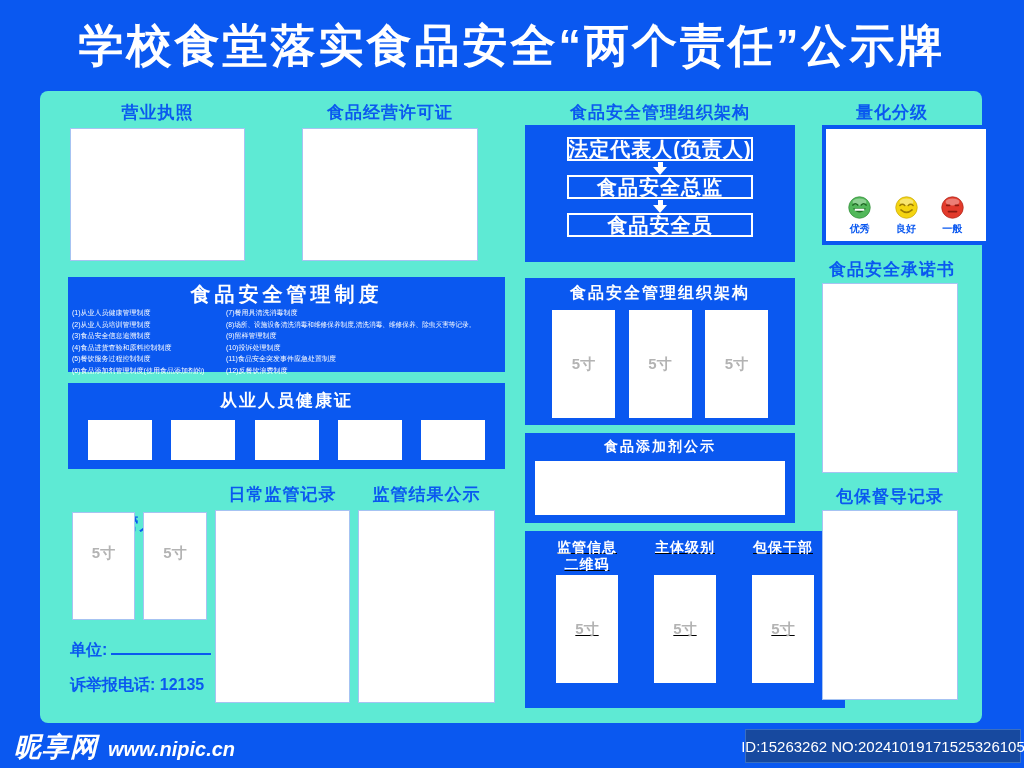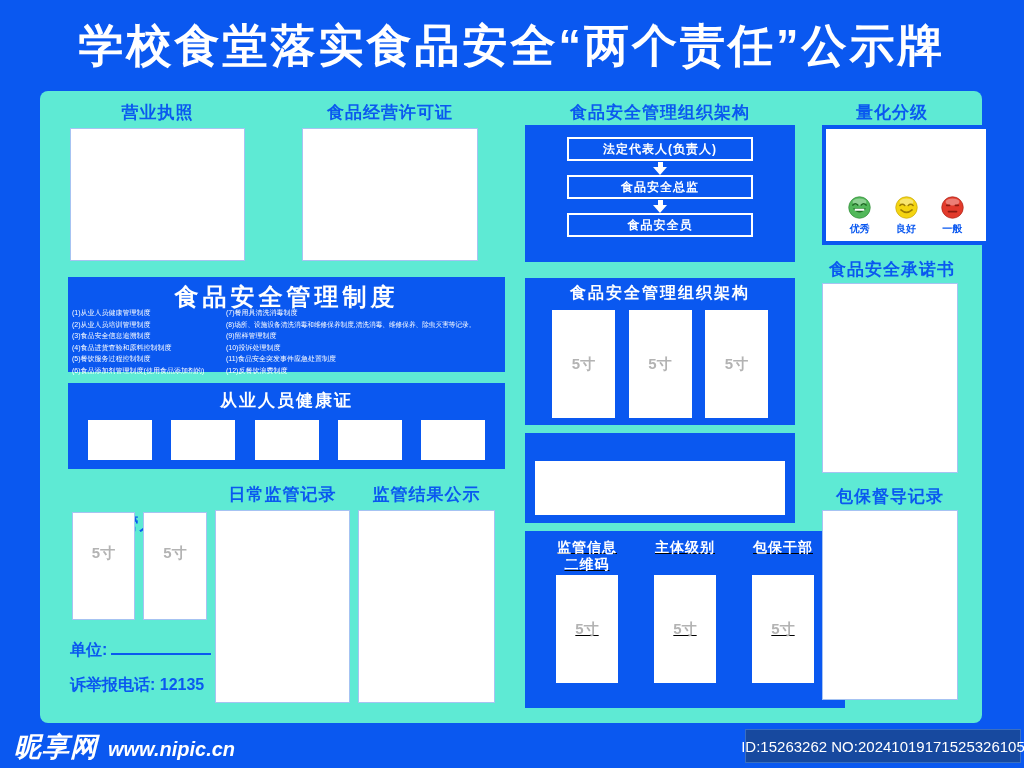--- a/index.html
+++ b/index.html
@@ -32,21 +32,21 @@
   
   .sys-cols{position:absolute;left:2px;right:2px;top:30px;display:flex;}
   .sys-col{display:flex;flex-direction:column;}
   .sys-item{color:#fff;font-size:7px;line-height:11.5px;white-space:nowrap;}
   .sys-item.squeeze{transform:scaleX(.95);transform-origin:left center;}
   
   .flow{display:flex;flex-direction:column;align-items:center;padding-top:12px;}
   .flow-node{
     width:186px;height:24px;border:2px solid #fff;box-sizing:border-box;
     display:flex;align-items:center;justify-content:center;
-    color:#fff;font-weight:800;font-size:12px;letter-spacing:1px;white-space:nowrap;
+    color:#fff;font-weight:800;font-size:20px;letter-spacing:1px;white-space:nowrap;
   }
   .flow-arrow{height:14px;display:flex;flex-direction:column;align-items:center;justify-content:center;}
   .flow-arrow::before{content:"";width:5px;height:5px;background:#fff;}
   .flow-arrow::after{content:"";width:0;height:0;border-left:7px solid transparent;border-right:7px solid transparent;border-top:8px solid #fff;}
   
   .grade-box{
     position:absolute;left:782px;top:34px;width:168px;height:120px;
     background:#fff;border:4px solid #0a58f0;box-sizing:border-box;
     display:flex;align-items:flex-end;justify-content:space-evenly;padding-bottom:5px;
   }
@@ -84,21 +84,21 @@
 
 <div id="board">
 
   <div class="sec-title" style="left:30px;width:175px;top:10px;">营业执照</div>
   <div class="frame" style="left:30px;top:37px;width:175px;height:133px;"></div>
 
   <div class="sec-title" style="left:262px;width:176px;top:10px;">食品经营许可证</div>
   <div class="frame" style="left:262px;top:37px;width:176px;height:133px;"></div>
 
   <div class="blue-panel" style="left:28px;top:186px;width:437px;height:95px;">
-    <div class="panel-title" style="font-size:24px;padding-top:4px;letter-spacing:4px;">食品安全管理制度</div>
+    <div class="panel-title" style="font-size:20px;padding-top:4px;letter-spacing:4px;">食品安全管理制度</div>
     <div class="sys-cols">
       <div class="sys-col" style="width:154px;padding-left:2px;">
         <div class="sys-item">(1)从业人员健康管理制度</div>
         <div class="sys-item">(2)从业人员培训管理制度</div>
         <div class="sys-item">(3)食品安全信息追溯制度</div>
         <div class="sys-item">(4)食品进货查验和原料控制制度</div>
         <div class="sys-item">(5)餐饮服务过程控制制度</div>
         <div class="sys-item">(6)食品添加剂管理制度(使用食品添加剂的)</div>
       </div>
       <div class="sys-col" style="width:277px;">
@@ -160,20 +160,21 @@
       <div class="photo-box" style="width:63px;height:108px;">
           <span>5寸</span>
         </div>
       <div class="photo-box" style="width:63px;height:108px;">
           <span>5寸</span>
         </div>
     </div>
   </div>
 
   <div class="blue-panel" style="left:485px;top:342px;width:270px;height:90px;">
+    <div class="panel-title" style="font-size:14px;padding-top:5px;">食品添加剂公示</div>
     <div style="position:absolute;left:10px;top:28px;width:250px;height:54px;background:#fff;"></div>
   </div>
 
   <div class="blue-panel" style="left:485px;top:440px;width:320px;height:177px;text-decoration:underline;">
     <div class="qr-cols">
       <div class="qr-col">
         <div class="qr-head">监管信息二维码</div>
         <div class="photo-box">
             <span>5寸</span>
           </div>

